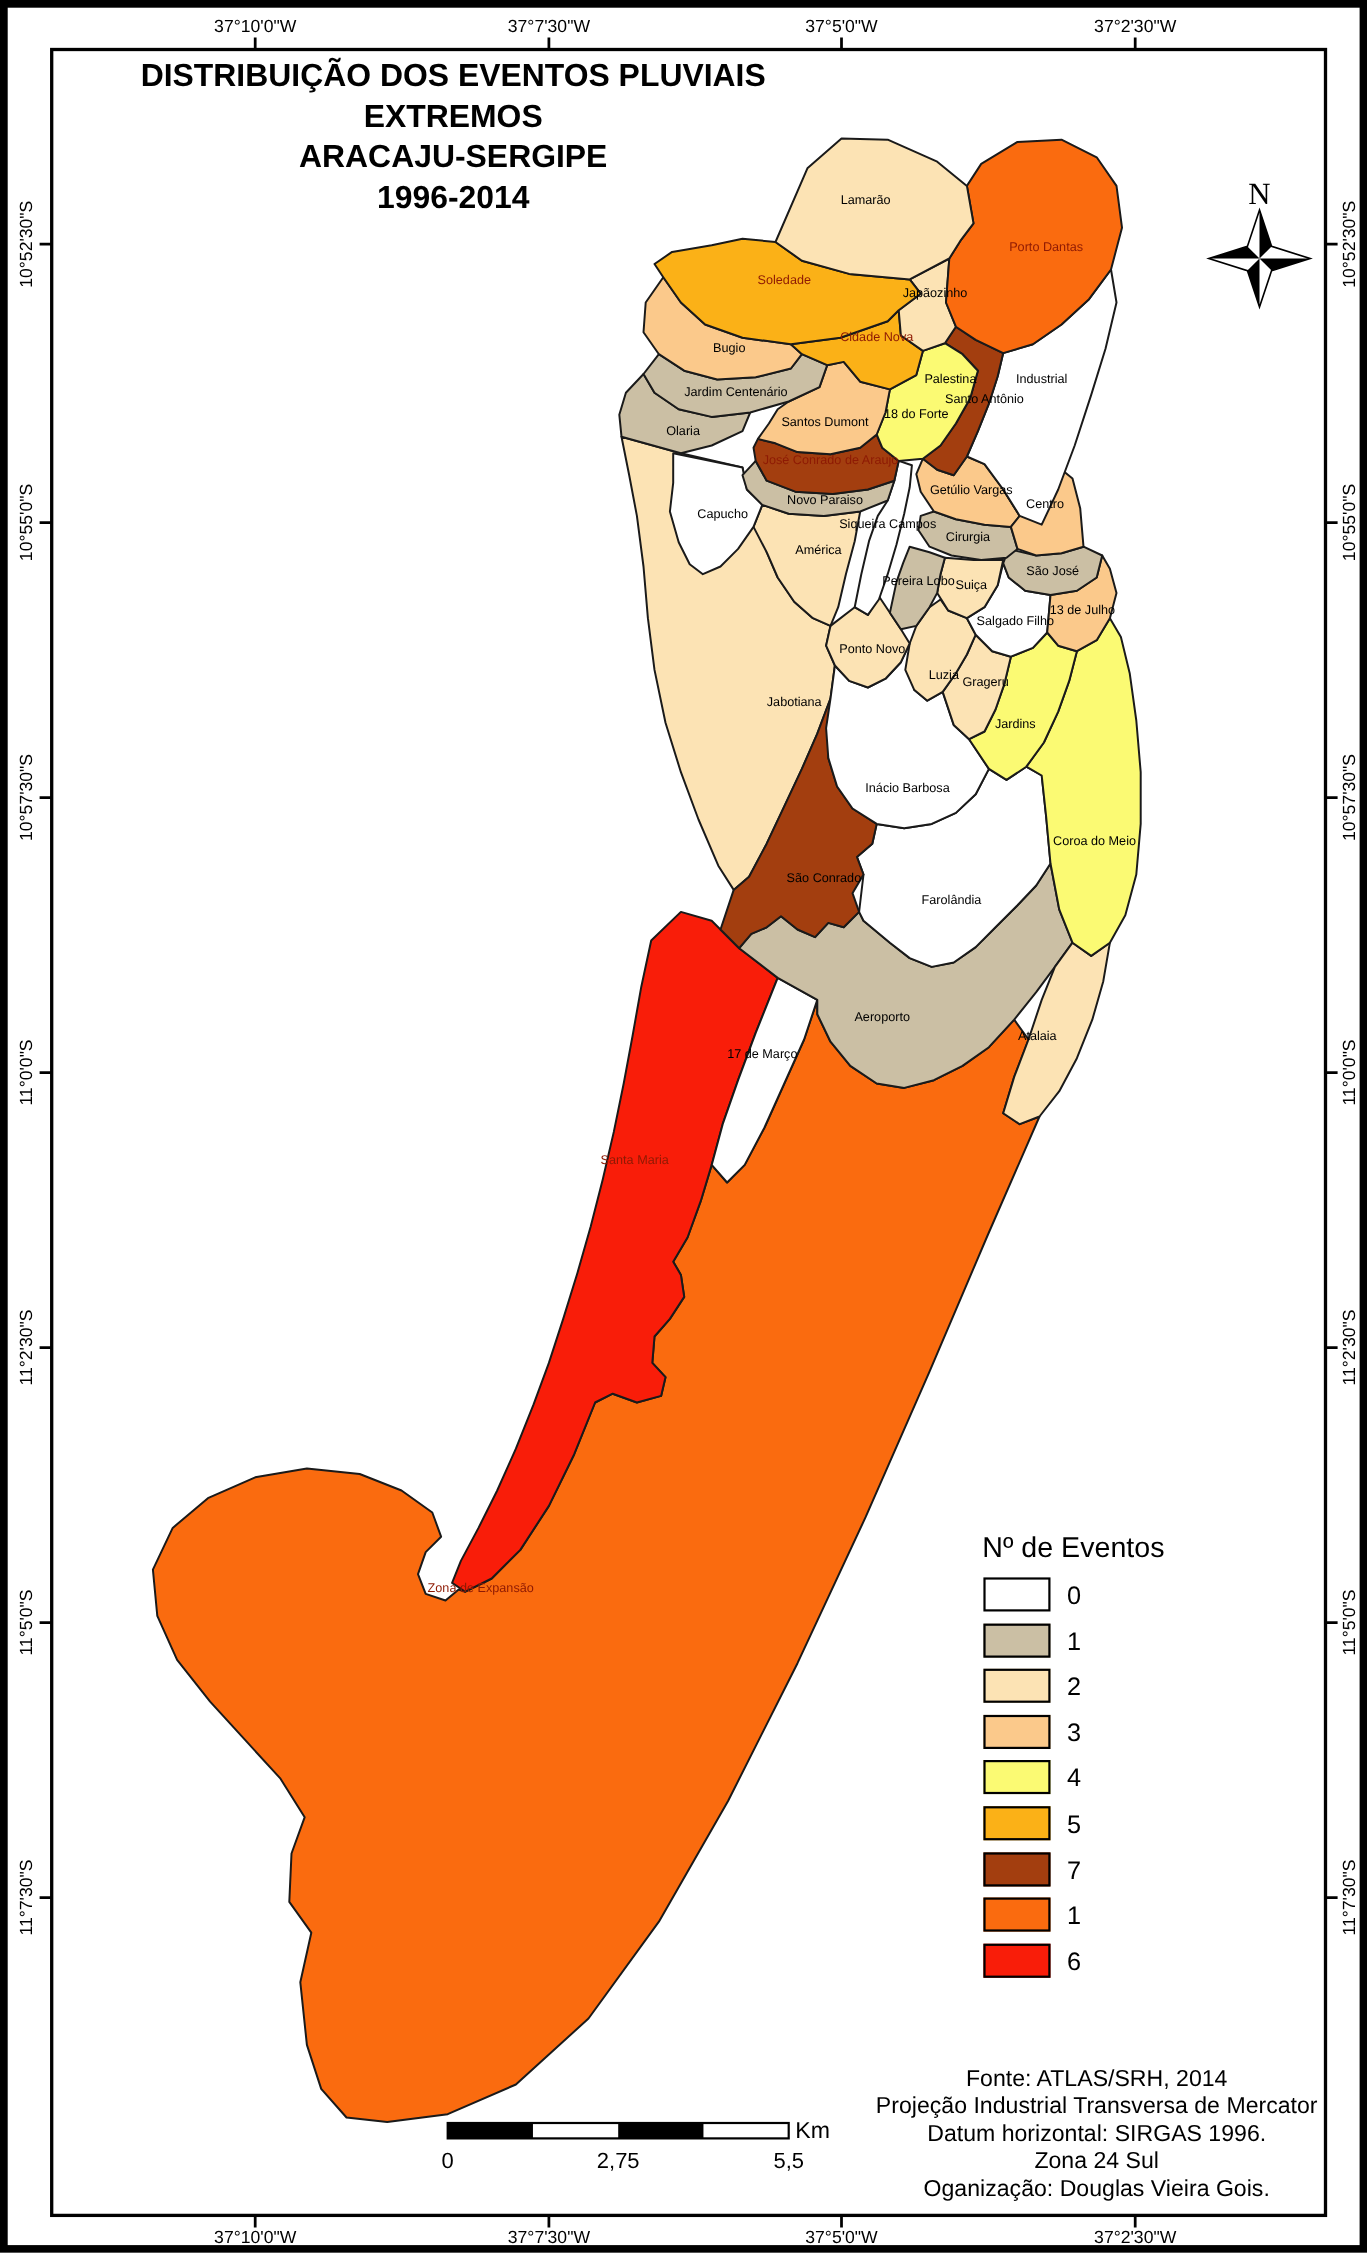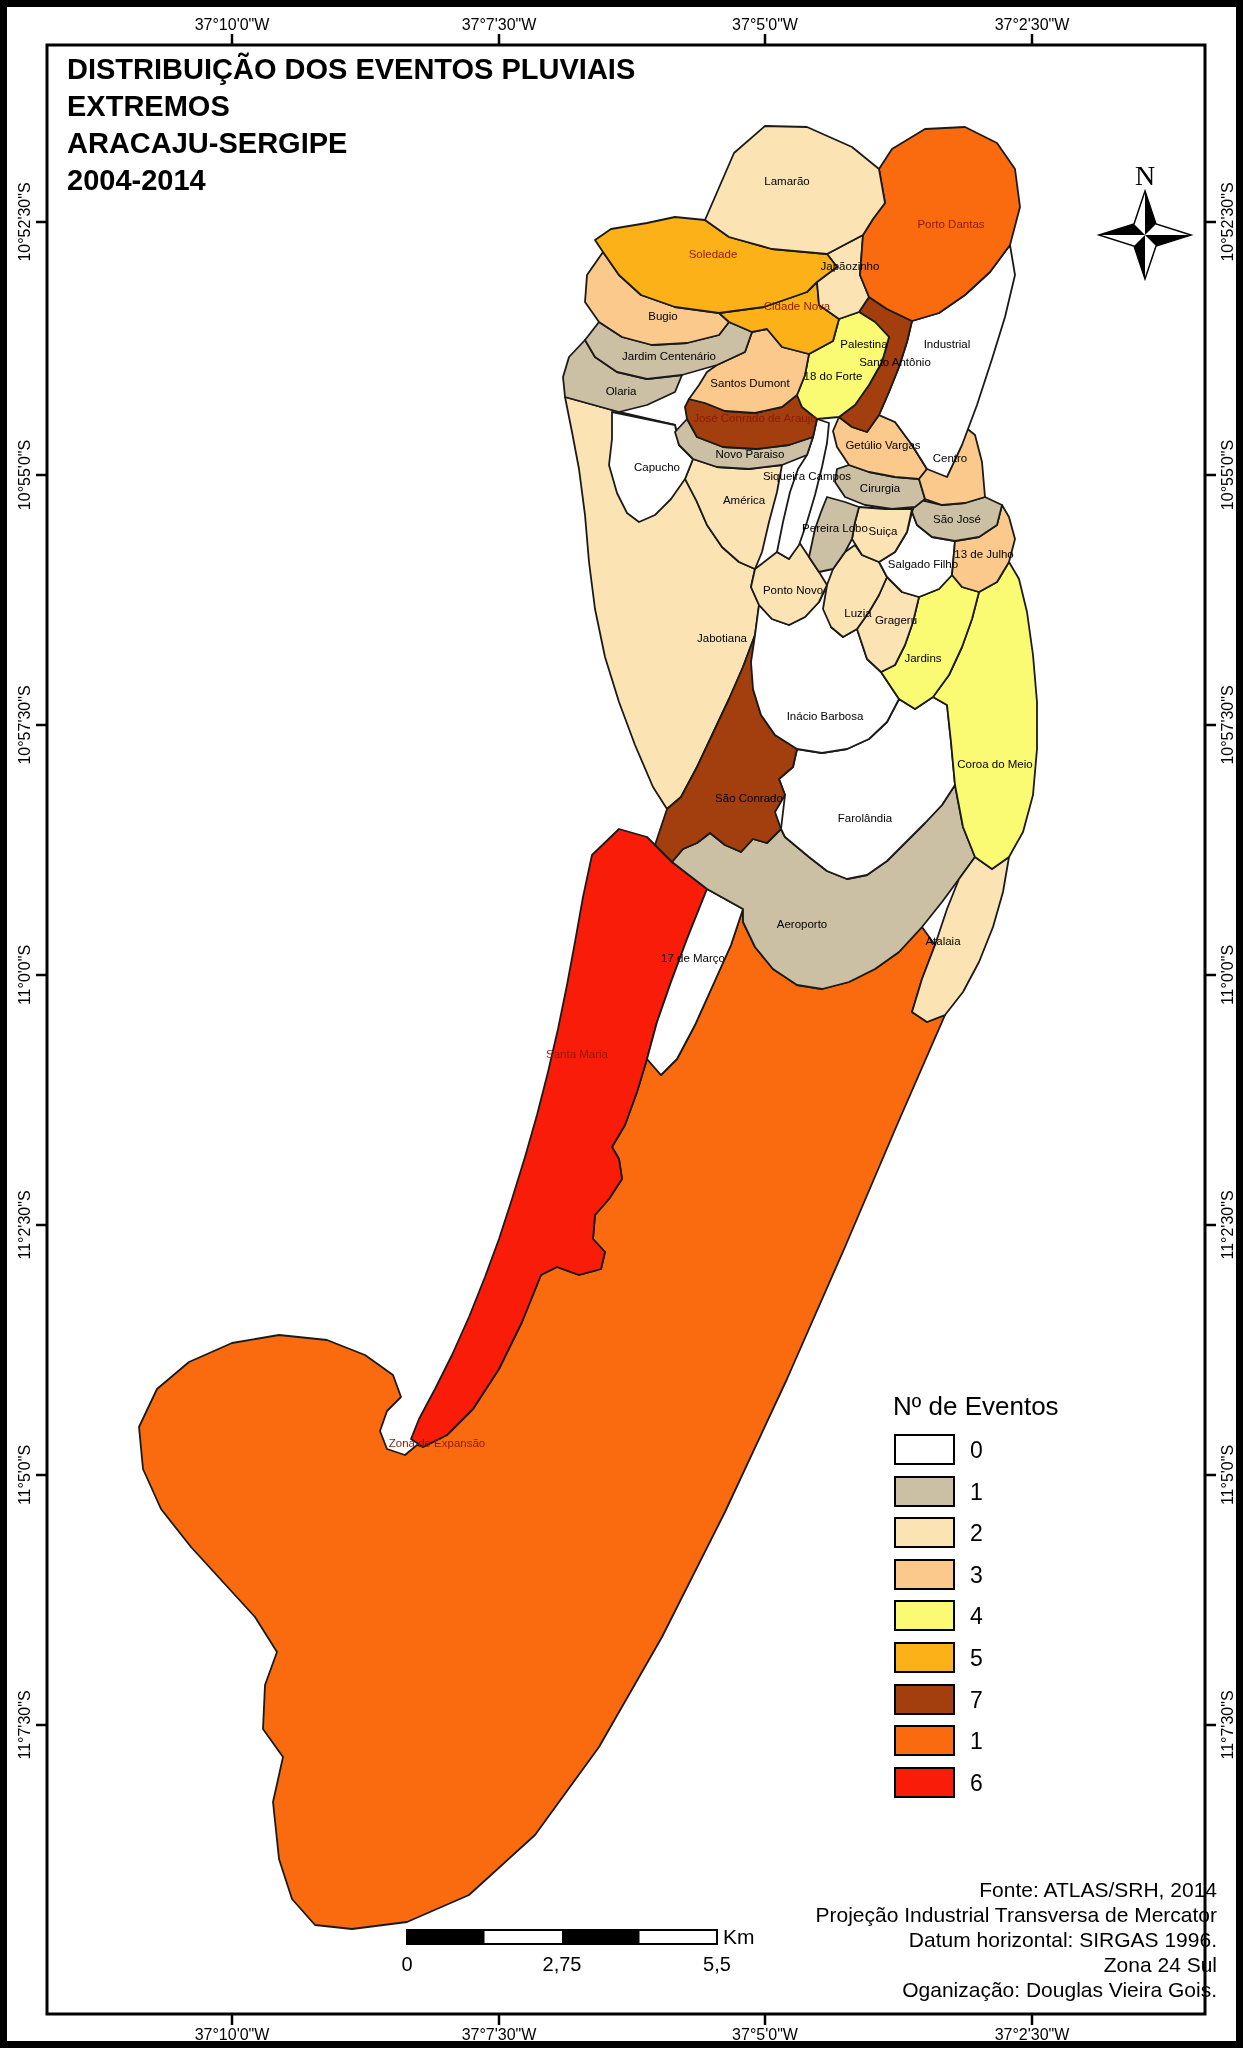--- a/index.html
+++ b/index.html
@@ -6,25 +6,25 @@
   .page{position:relative;width:1243px;height:2048px;background:#ffffff;border:7px solid #000;box-sizing:border-box;overflow:hidden;font-family:"Liberation Sans",sans-serif;}
   svg{position:absolute;left:0;top:0;}
   svg polygon.region{stroke:#1a1a1a;stroke-width:1.8;stroke-linejoin:round;}
   .rlbl{font:11.5px "Liberation Sans",sans-serif;text-anchor:middle;dominant-baseline:middle;}
   .slbl{font:20px "Liberation Sans",sans-serif;text-anchor:middle;}
   .kmlbl{font:21px "Liberation Sans",sans-serif;text-anchor:start;}
   .nlbl{font:28px "Liberation Serif",serif;text-anchor:middle;}
   .coord{position:absolute;font-size:16px;color:#000;white-space:nowrap;}
   .coord.h{transform:translate(-50%,-50%);}
   .coord.v{transform:translate(-50%,-50%) rotate(-90deg);}
-  .title{position:absolute;left:60px;top:44px;width:690px;text-align:left;font-weight:bold;font-size:29px;line-height:37px;color:#000;}
+  .title{position:absolute;left:60px;top:44px;width:690px;text-align:center;font-weight:bold;font-size:29px;line-height:37px;color:#000;}
   .legend-title{position:absolute;left:886px;top:1384px;font-size:26px;font-weight:normal;color:#000;}
   .sw{position:absolute;left:887px;width:61px;height:31px;border:2px solid #000;box-sizing:border-box;}
   .swlbl{position:absolute;left:963px;font-size:23px;color:#000;}
-  .credits{position:absolute;left:770px;top:1870px;width:440px;text-align:right;font-size:21px;line-height:25px;color:#000;}
+  .credits{position:absolute;left:770px;top:1870px;width:440px;text-align:center;font-size:21px;line-height:25px;color:#000;}
 </style>
 </head>
 <body>
 
 <div class="page">
 
   <svg width="1243" height="2048" viewBox="0 0 1243 2048">
 
     <rect x="40" y="38" width="1158" height="1969" fill="none" stroke="#000" stroke-width="3"></rect>
 
@@ -155,21 +155,21 @@
       <text class="slbl" x="400" y="1964">0</text>
       <text class="slbl" x="555" y="1964">2,75</text>
       <text class="slbl" x="710" y="1964">5,5</text>
       <text class="kmlbl" x="716" y="1937">Km</text>
     </g>
   </svg>
 
   <div class="title">
     <div>DISTRIBUIÇÃO DOS EVENTOS PLUVIAIS EXTREMOS</div>
     <div>ARACAJU-SERGIPE</div>
-    <div>2004-2014</div>
+    <div>1996-2014</div>
   </div>
 
   <div class="coord h" style="left:225px;top:18px">37°10'0"W</div>
   <div class="coord h" style="left:492px;top:18px">37°7'30"W</div>
   <div class="coord h" style="left:758px;top:18px">37°5'0"W</div>
   <div class="coord h" style="left:1025px;top:18px">37°2'30"W</div>
   <div class="coord h" style="left:225px;top:2028px">37°10'0"W</div>
   <div class="coord h" style="left:492px;top:2028px">37°7'30"W</div>
   <div class="coord h" style="left:758px;top:2028px">37°5'0"W</div>
   <div class="coord h" style="left:1025px;top:2028px">37°2'30"W</div>

